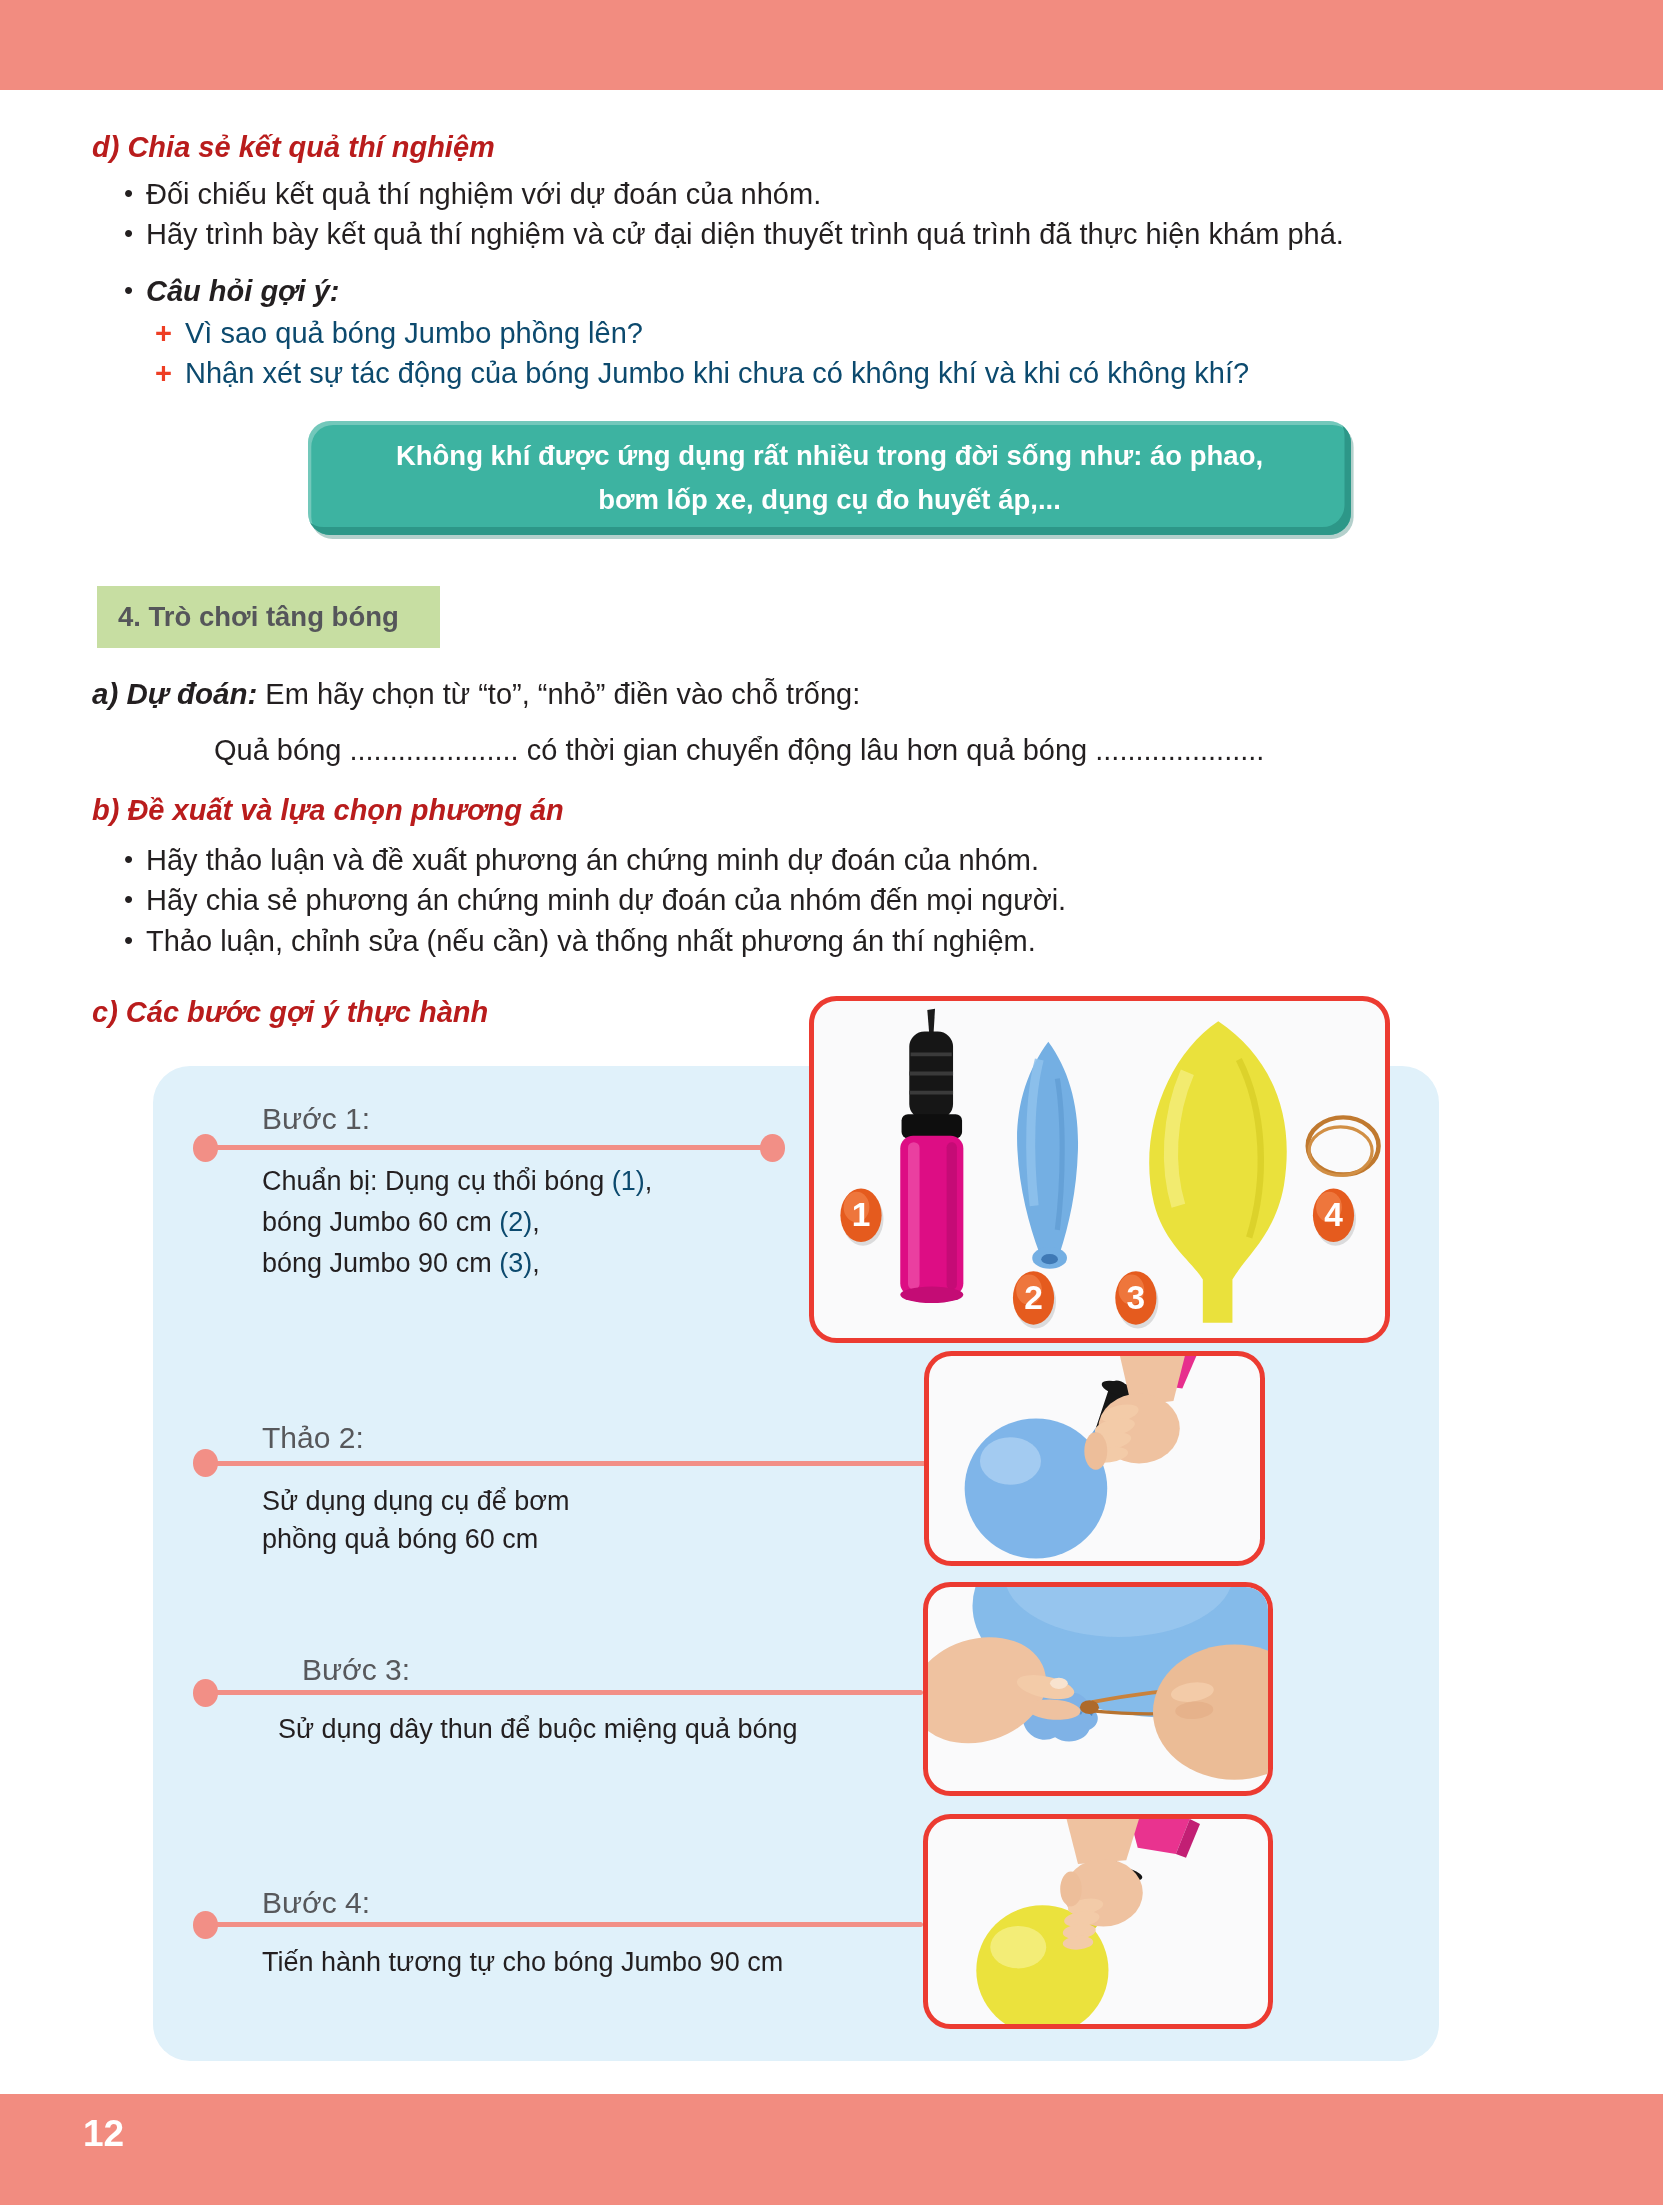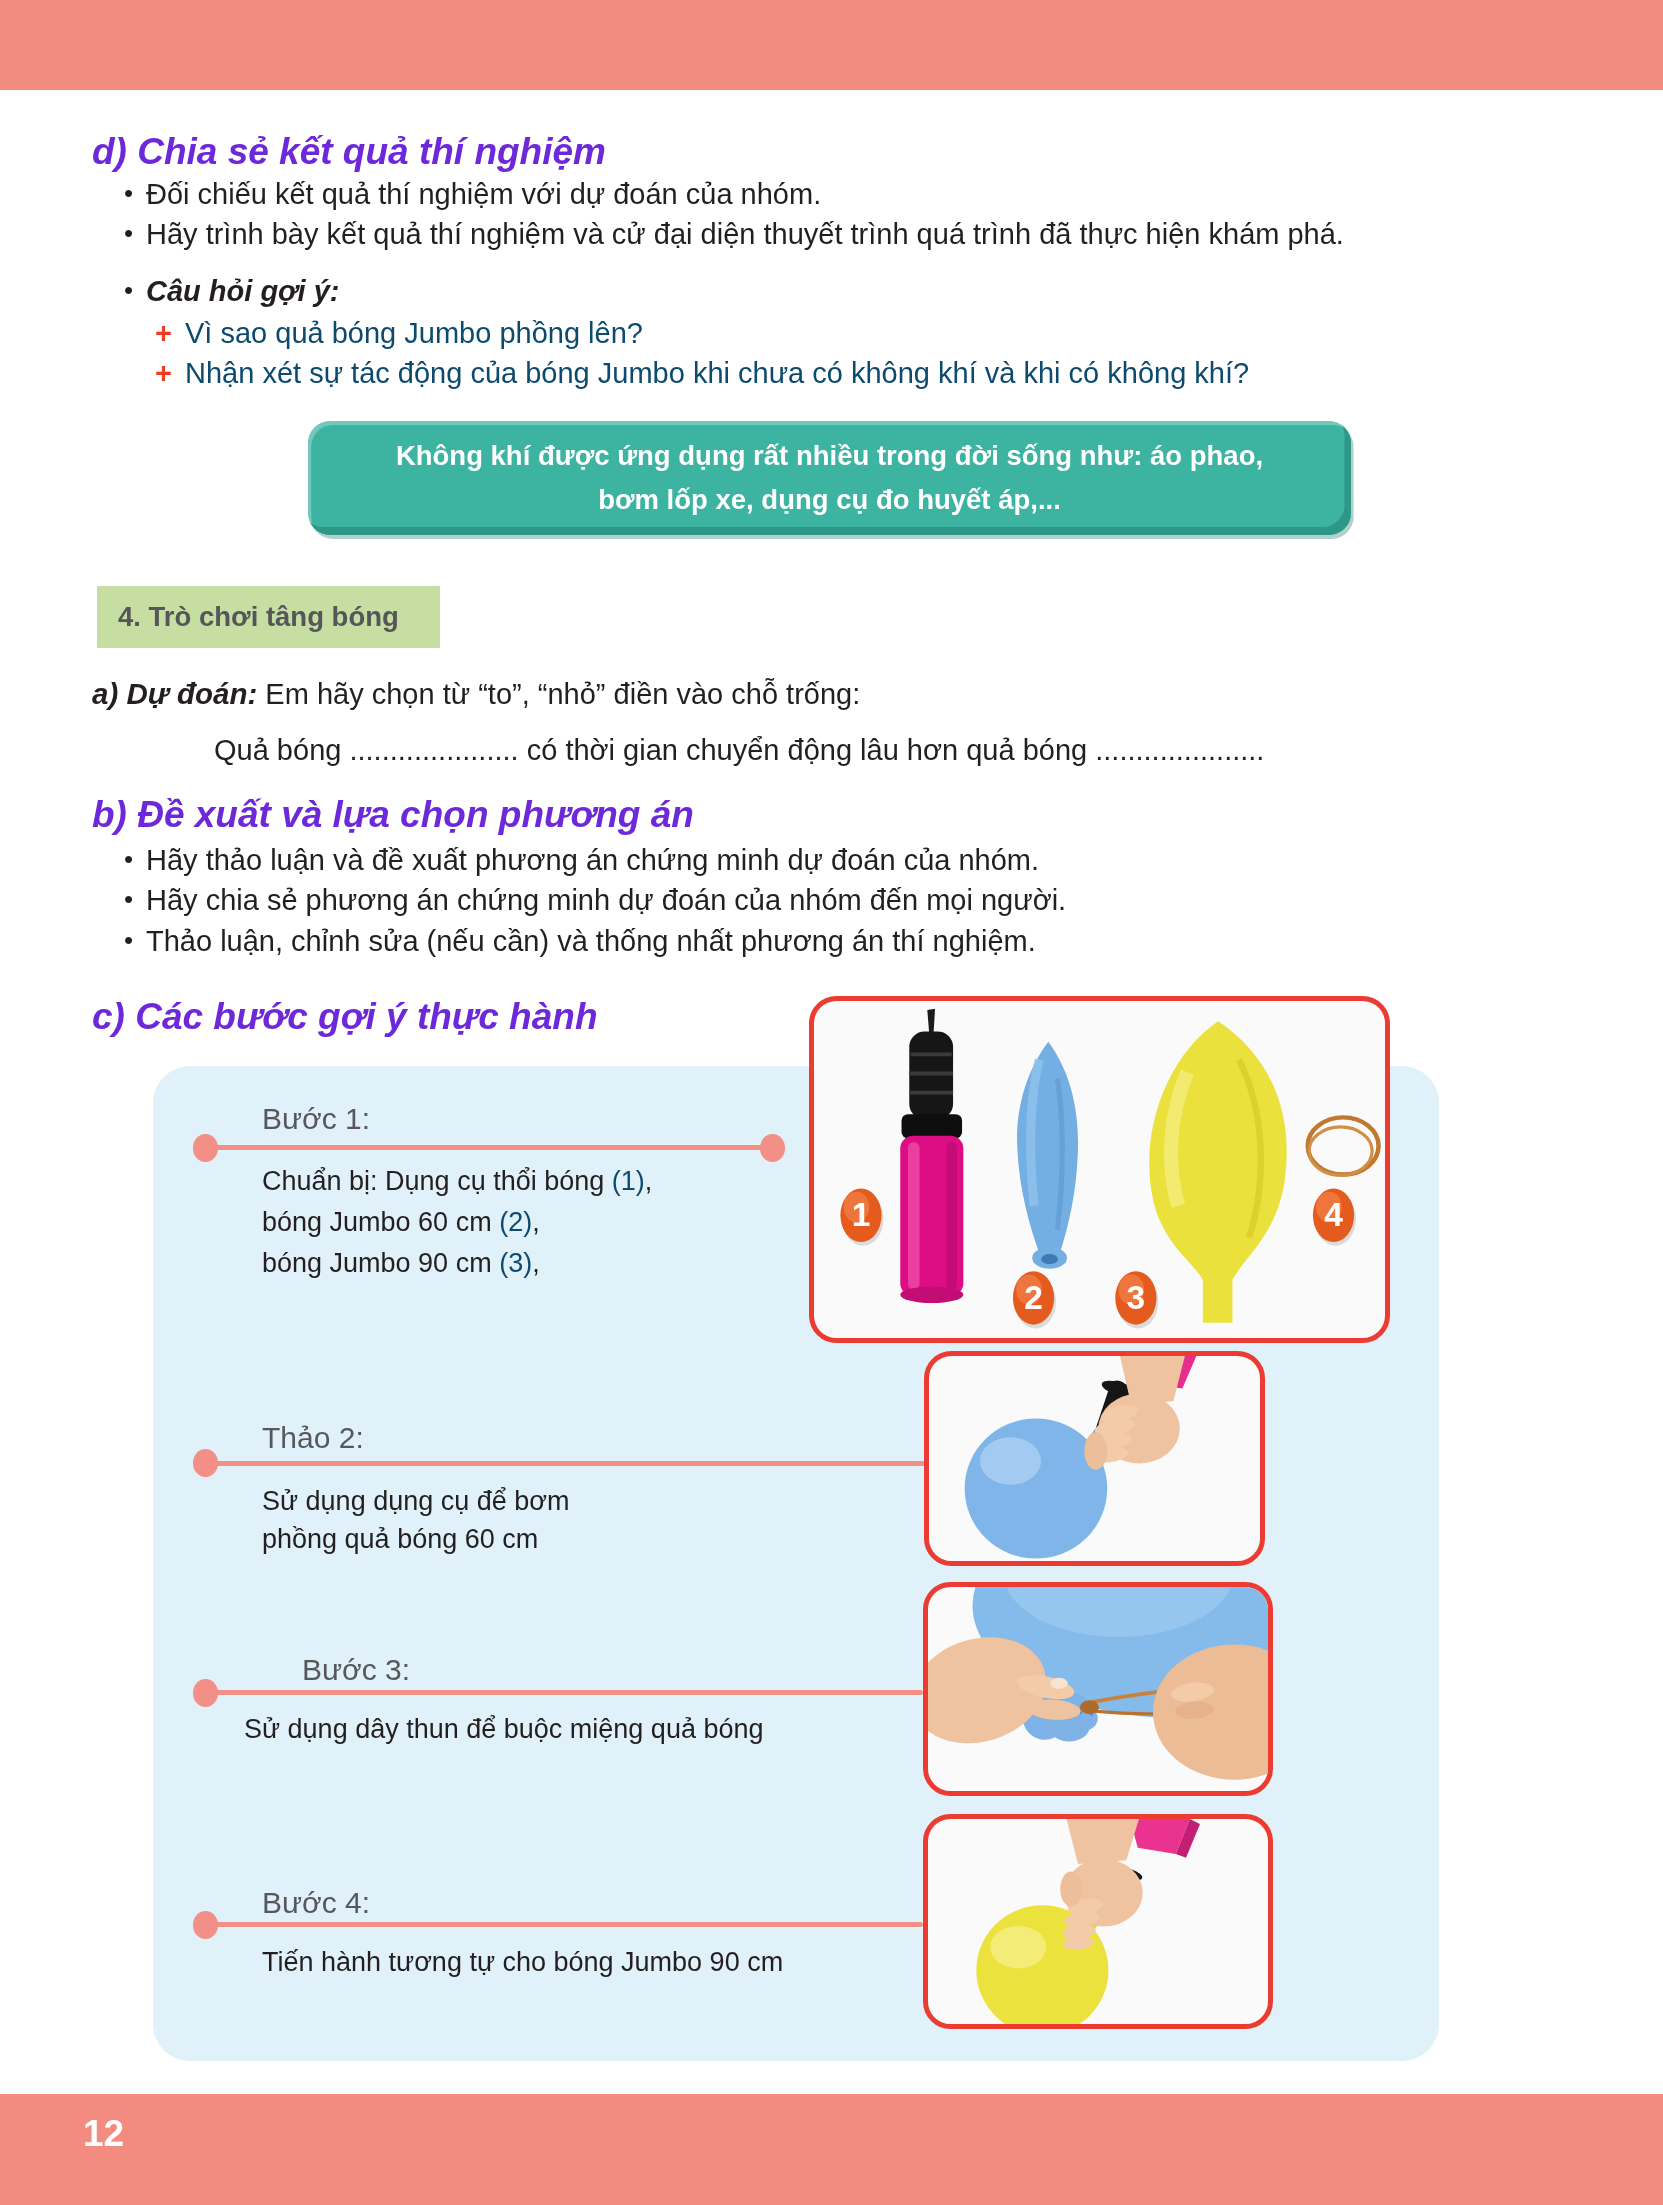--- a/index.html
+++ b/index.html
@@ -7,21 +7,21 @@
     width:1664px;height:2205px;position:relative;background:#ffffff;
     font-family:"Liberation Sans","DejaVu Sans",sans-serif;color:#231F20;
     overflow:hidden;
   }
   .abs{position:absolute;}
   .nowrap{white-space:nowrap;}
   .bar{position:absolute;left:0;width:1664px;background:#F28C80;}
   .bar.top{top:0;height:90px;}
   .bar.bottom{top:2094px;height:111px;}
   .pageno{position:absolute;left:83px;top:2113px;font-size:37px;font-weight:bold;color:#ffffff;}
-  .h-bi{font-size:37px;font-weight:bold;font-style:italic;color:#6d28d9;}
+  .h-bi{font-size:29px;font-weight:bold;font-style:italic;color:#b91c1c;}
   .body-t{font-size:29px;color:#231F20;}
   .row{display:flex;align-items:flex-start;}
   .bchar{width:22px;font-size:26px;flex:0 0 auto;}
   .pluschar{width:30px;font-size:29px;font-weight:bold;color:#EE3D23;flex:0 0 auto;}
   .orange{color:#0c4a6e;}
   .callout{
     position:absolute;left:308px;top:421px;width:1043px;height:114px;box-sizing:border-box;
     background:#3DB3A1;border-radius:22px;
     box-shadow:inset -6.5px -7.9px 0 #2D9788, inset 3.3px 3.9px 0 rgba(255,255,255,0.28), 2.6px 3.9px 0 rgba(40,120,108,0.35);
     color:#ffffff;font-weight:bold;font-size:27.5px;text-align:center;
@@ -202,21 +202,21 @@
     <ellipse cx="292" cy="114" rx="32" ry="13" fill="#F3CBA8" transform="rotate(-12 292 114)"></ellipse>
     <ellipse cx="286" cy="136" rx="32" ry="13" fill="#F3CBA8" transform="rotate(-10 286 136)"></ellipse>
     <ellipse cx="283" cy="158" rx="30" ry="12" fill="#F3CBA8" transform="rotate(-8 283 158)"></ellipse>
     <ellipse cx="262" cy="152" rx="18" ry="30" fill="#EDBE9A"></ellipse>
   </svg>
 </div>
 
 <div class="stitle" style="left:262px;top:1653px;margin-left:40px;">Bước 3:</div>
 <div class="sline" style="left:204px;top:1690px;width:719px;"></div>
 <div class="sdot" style="left:193px;top:1679px;"></div>
-<div class="stext lh2" style="left:244px;top:1710px;">
+<div class="stext lh2" style="left:278px;top:1710px;">
   <div>Sử dụng dây thun để buộc miệng quả bóng</div>
 </div>
 
 <div class="img-frame" style="left:923px;top:1582px;width:350px;height:214px;">
   <svg viewBox="0 0 535 326" preserveAspectRatio="none">
     <ellipse cx="400" cy="30" rx="330" ry="180" fill="#85BBEA"></ellipse>
     <ellipse cx="300" cy="-20" rx="180" ry="100" fill="#9CC9F0" opacity="0.7"></ellipse>
     <path d="M148,206 C150,180 178,168 204,176 C226,160 252,172 252,192 C272,198 272,220 254,228 C246,248 216,252 200,240 C176,252 150,236 148,206 Z" fill="#7FB2E6"></path>
     <path d="M170,202 C192,190 222,190 242,202" stroke="#5C93CC" stroke-width="5" fill="none"></path>
     <path d="M240,190 L264,184 L258,206 Z" fill="#4F83BC"></path>

